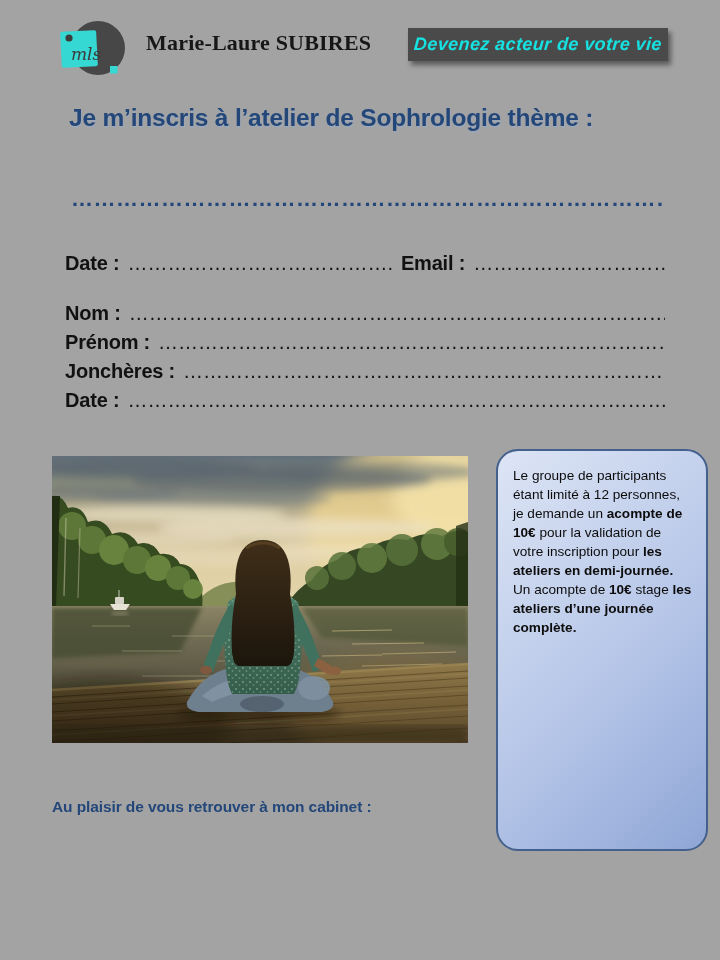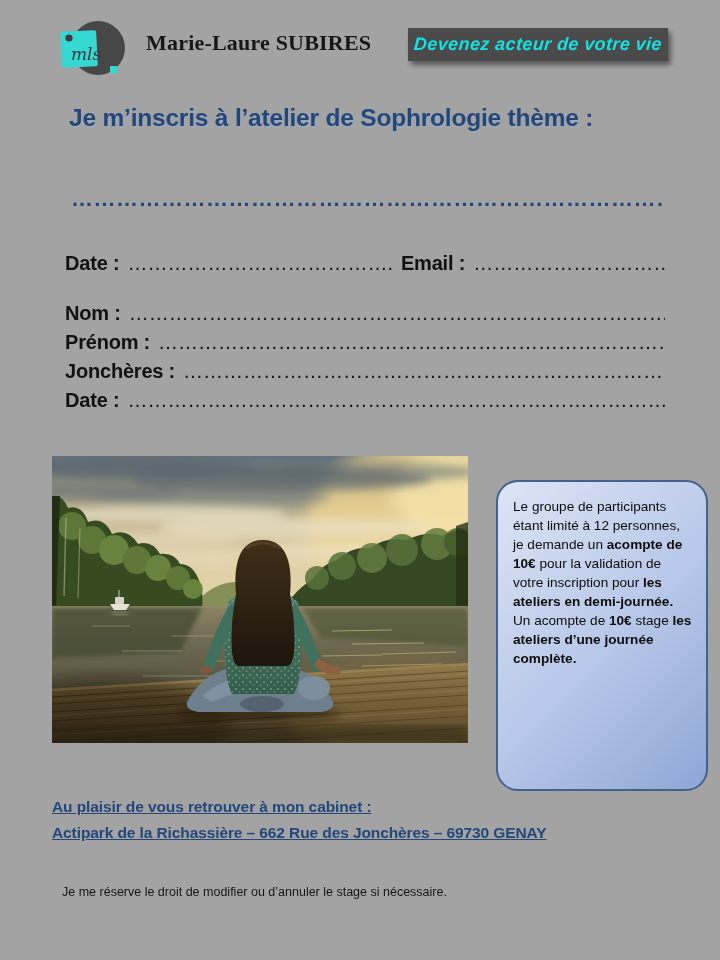--- a/index.html
+++ b/index.html
@@ -39,30 +39,30 @@
   .row-1{top:331px;}
   .row-2{top:360px;}
   .row-3{top:389px;}
   .gap{display:inline-block;width:8px;}
 
   
   .photo{position:absolute;left:52px;top:456px;width:416px;height:287px;overflow:hidden;}
   .photo svg{display:block;width:100%;height:100%;}
 
   
-  .note{position:absolute;left:496px;top:480px;width:212px;height:311px;
+  .note{position:absolute;left:496px;top:449px;width:212px;height:402px;
         border:2.5px solid var(--note-border);border-radius:22px;
         background:linear-gradient(135deg,var(--note-light) 0%,var(--note-mid) 55%,var(--note-dark) 100%);
         padding:15px 13px 10px 15px;}
   .note-text{font-size:13.6px;line-height:1.4;color:#0c0c0c;white-space:pre-wrap;}
   .note-text .b{font-weight:bold;}
 
   
   .closing{position:absolute;left:52px;top:794px;color:var(--navy);font-weight:bold;
-           font-size:15.5px;line-height:25.5px;white-space:nowrap;letter-spacing:-.1px;text-decoration:underline;}
+           font-size:15.5px;line-height:25.5px;white-space:nowrap;letter-spacing:-.1px;}
   .disclaimer{position:absolute;left:62px;top:884px;color:#161616;font-size:12.5px;
            line-height:16.5px;white-space:nowrap;}
 
   .logo .mls{font-family:"DejaVu Serif",serif;font-style:italic;}
 </style>
 </head>
 <body>
 
 <div class="page">
 
@@ -258,20 +258,18 @@
     </svg>
   </div>
 
   <div class="note">
     <div class="note-text"><span>Le groupe de participants étant limité à 12 personnes, je demande un </span><span class="b">acompte de 10€</span><span> pour la validation de votre inscription pour </span><span class="b">les ateliers en demi-journée.</span><span>
 Un acompte de </span><span class="b">10€</span><span> stage </span><span class="b">les ateliers d’une journée complète.</span></div>
   </div>
 
   <div class="closing">
     <div>Au plaisir de vous retrouver à mon cabinet :</div>
-    <div>Actipark de la Richassière – 662 Rue des Jonchères – 69730 GENAY</div>
   </div>
 
   <div class="disclaimer">
-    <div>Je me réserve le droit de modifier ou d’annuler le stage si nécessaire.</div>
   </div>
 
 </div>
 
 </body></html>

